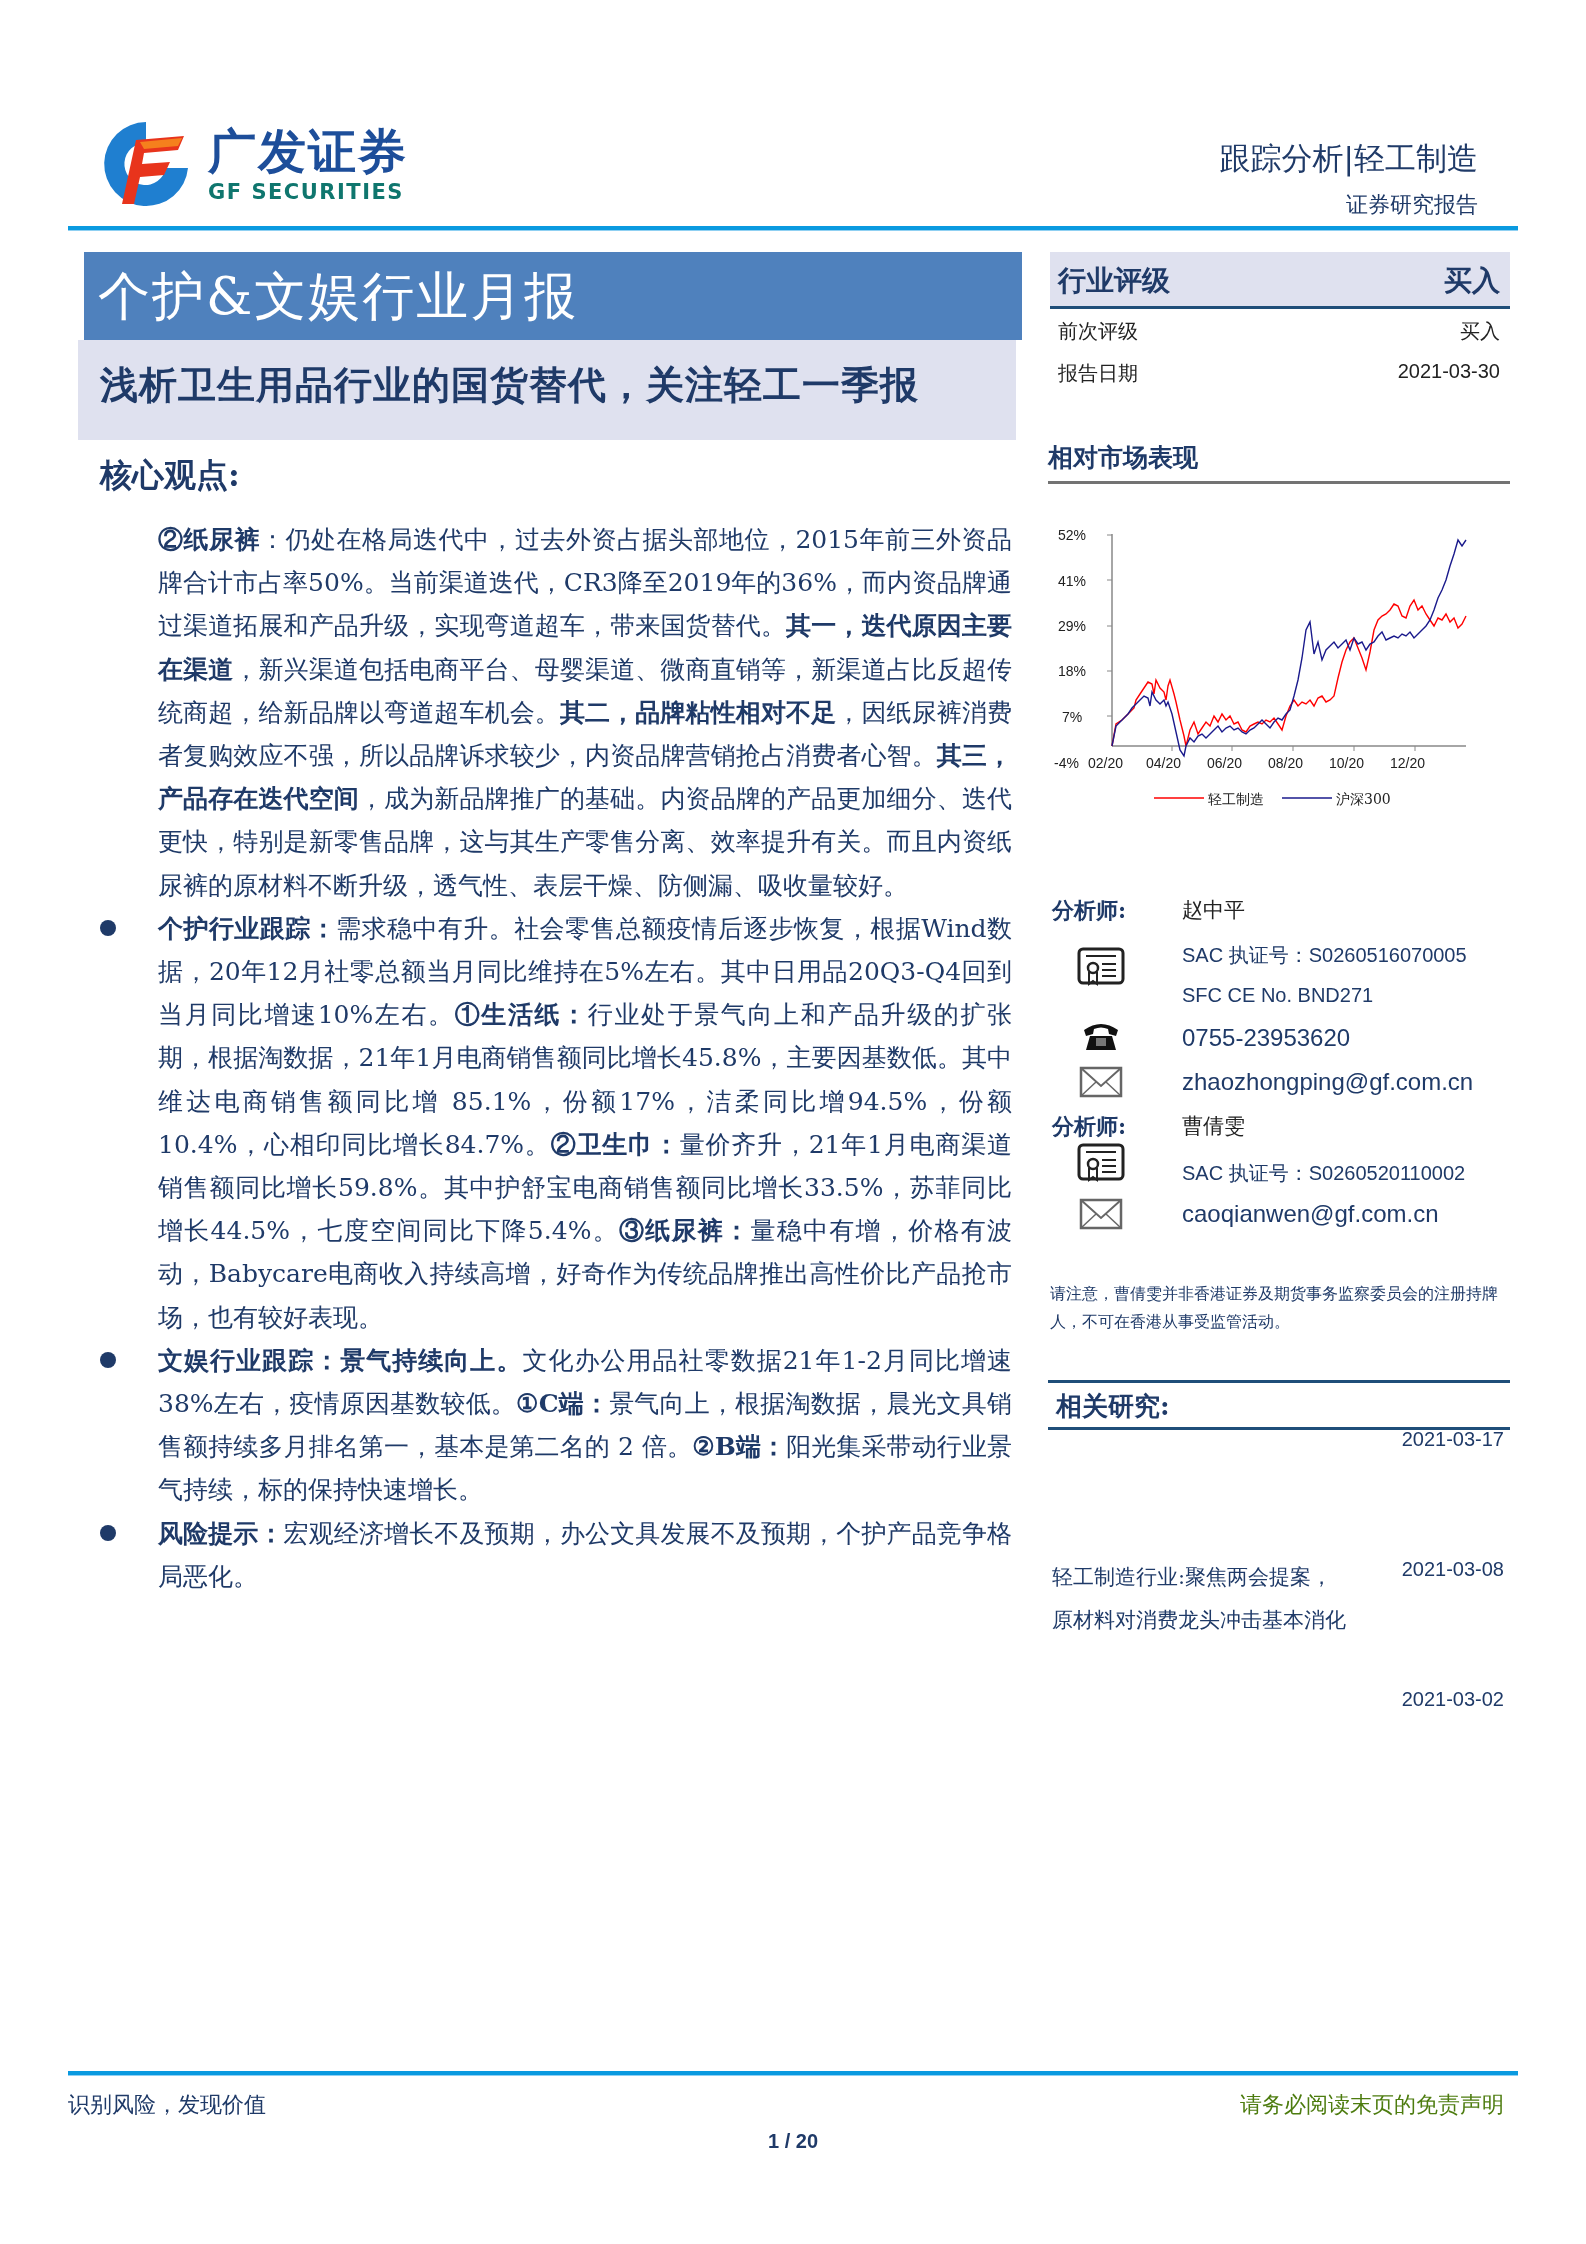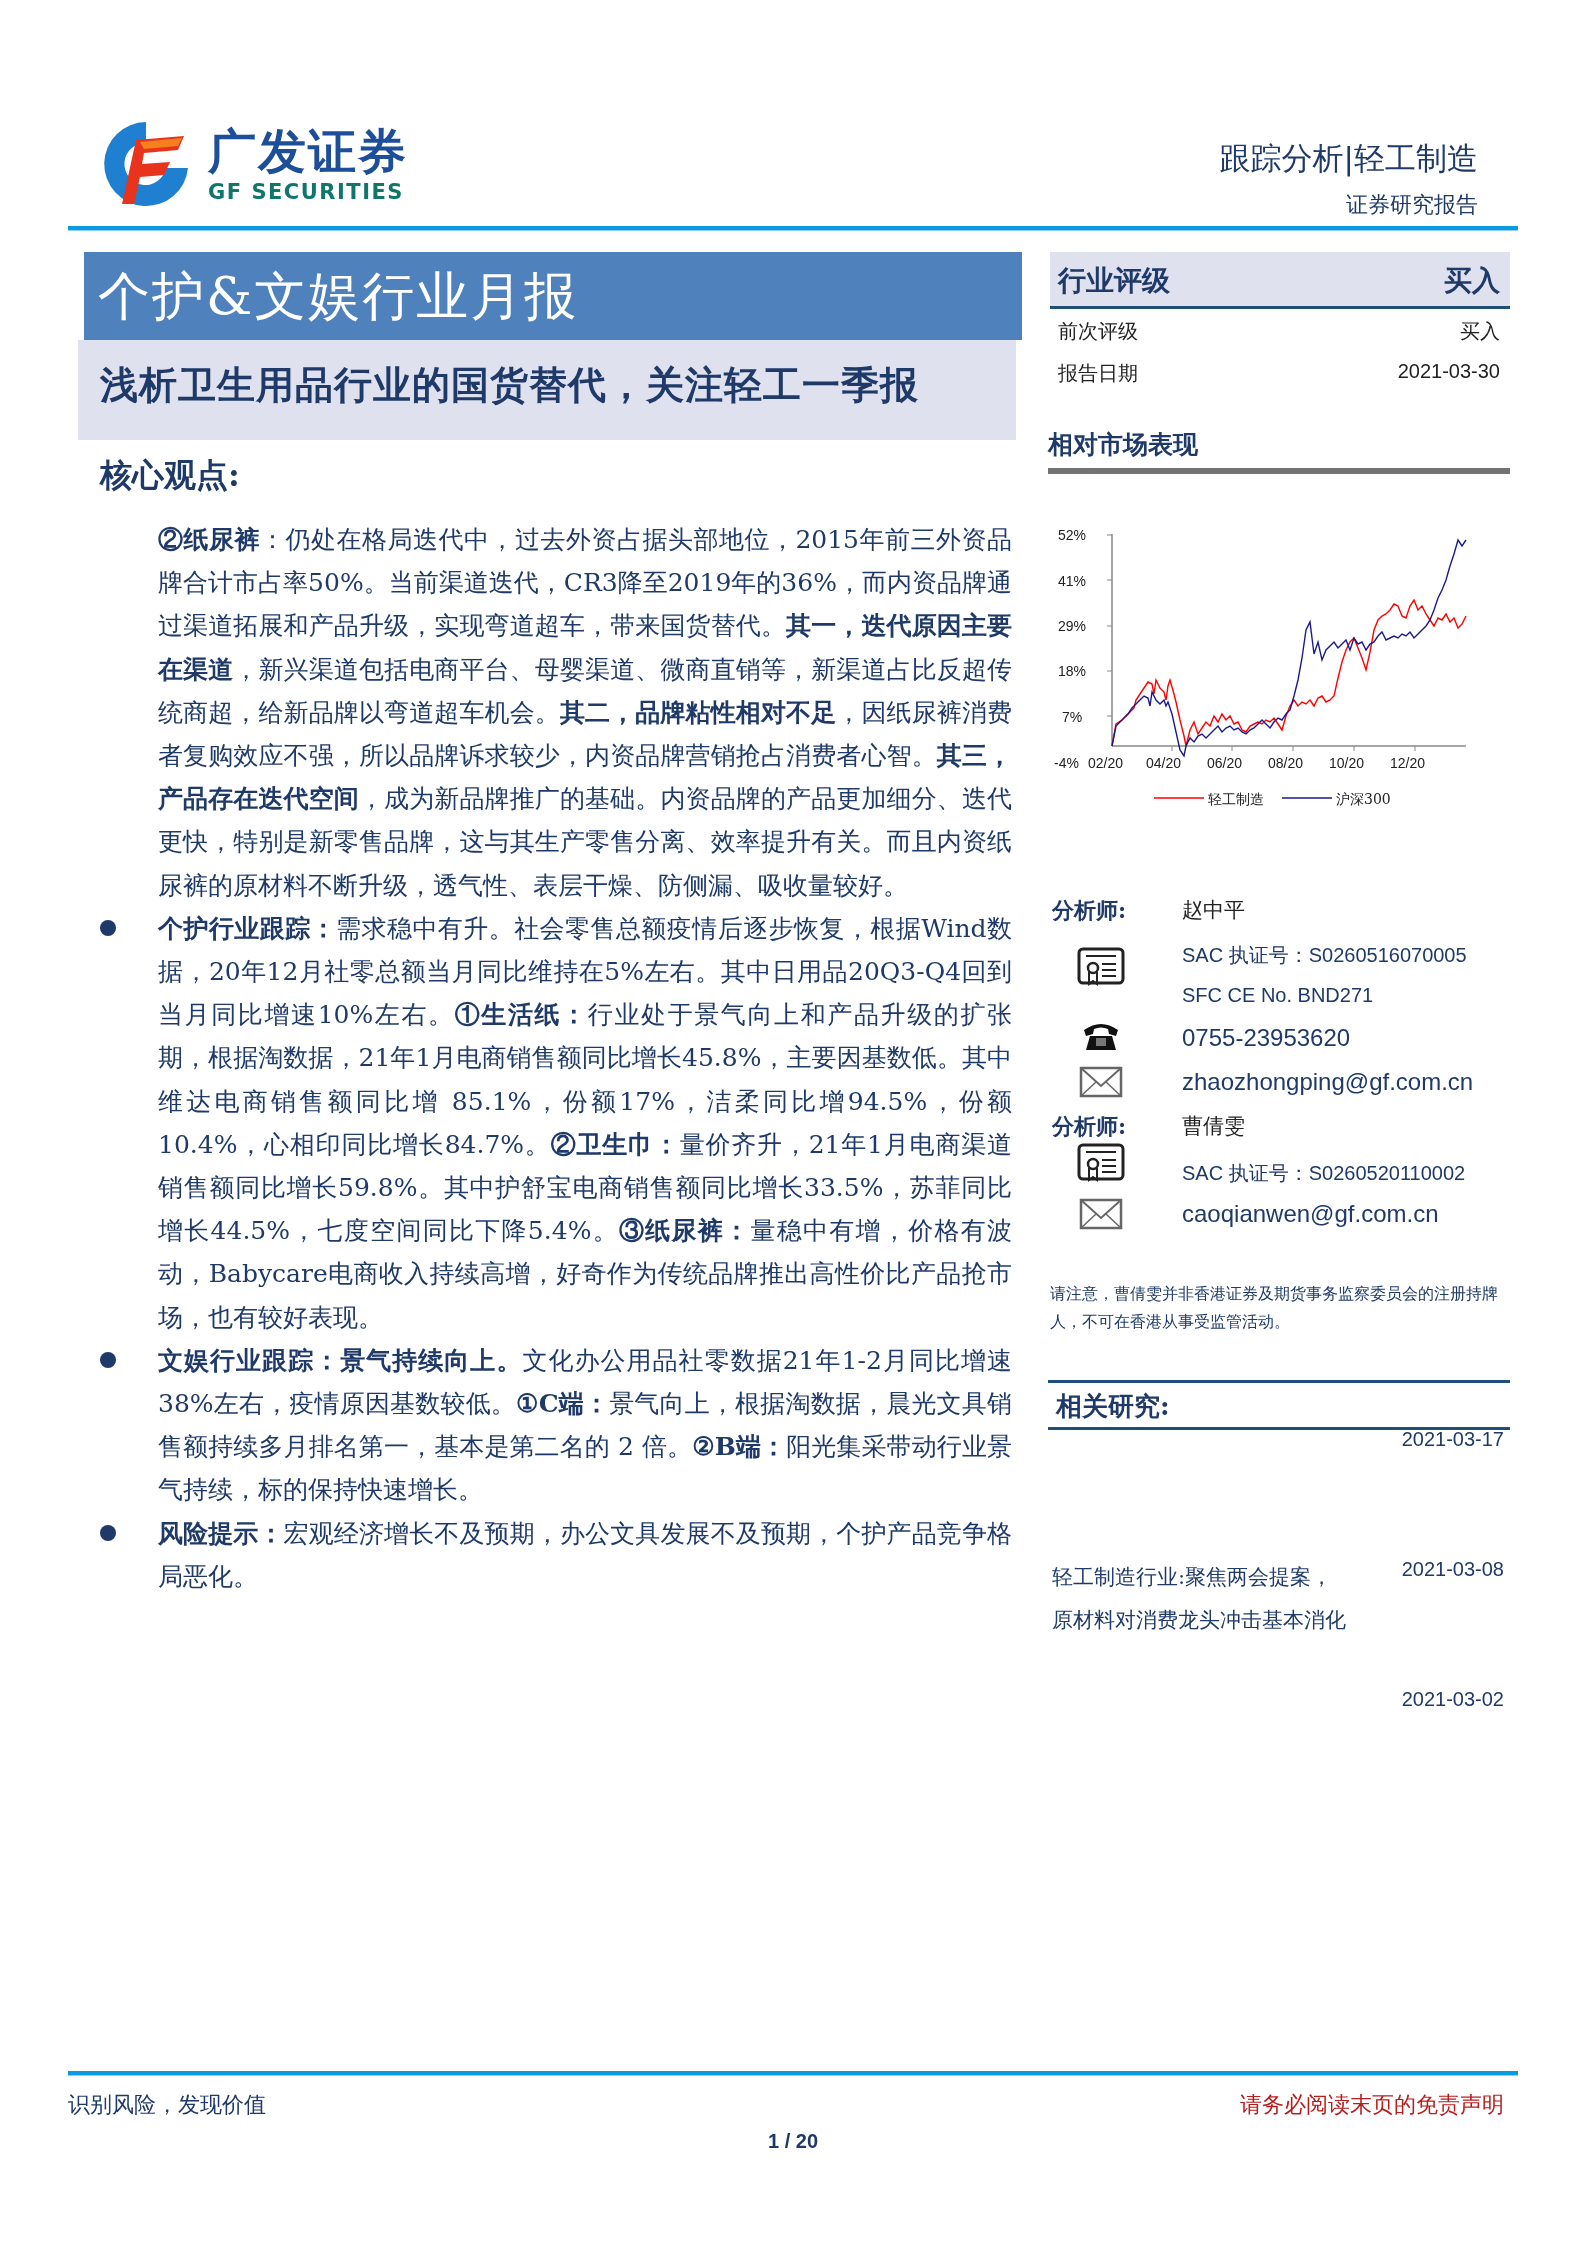--- a/index.html
+++ b/index.html
@@ -24,21 +24,21 @@
 
   
   #rating-head { left:1050px; top:252px; width:460px; height:54px; background:#dfe1ef; border-bottom:3px solid #1f4e79; }
   #rating-head .l { position:absolute; left:8px; top:10px; font-size:28px; font-weight:bold; color:#1f3a68; }
   #rating-head .r { position:absolute; right:10px; top:10px; font-size:28px; font-weight:bold; color:#1f3a68; }
   .rating-row { left:1050px; width:460px; height:40px; font-size:20px; color:#222; }
   .rating-row .l { position:absolute; left:8px; top:6px; }
   .rating-row .r { position:absolute; right:10px; top:6px; }
   .rating-row .r.num { font-family:"Liberation Sans",sans-serif; font-size:20px; }
 
-  #perf-title { left:1048px; top:424px; width:462px; height:44px; border-bottom:6px solid #737373; }
+  #perf-title { left:1048px; top:437px; width:462px; height:44px; border-bottom:3px solid #737373; }
   #perf-title span { position:absolute; left:0; top:4px; font-size:25px; font-weight:bold; color:#1f3a68; }
 
   
   #chart { left:1050px; top:510px; width:470px; height:320px; }
 
   
   .an-label { left:1052px; font-size:22px; font-weight:bold; color:#1f3a68; }
   .an-name { left:1182px; font-size:21px; color:#222; }
   .an-line { left:1182px; font-family:"Liberation Sans",sans-serif; font-size:20px; color:#1f3a68; }
   .an-line.big { font-size:24px; }
@@ -55,21 +55,21 @@
   
   #core-title { left:100px; top:454px; font-size:32px; font-weight:bold; color:#1f3a68; }
   #core-body { left:100px; top:518px; width:912px; }
   .para { position:relative; padding-left:58px; font-size:25px; line-height:43.2px; color:#1f3a68; text-align:justify; }
   .para .bullet { position:absolute; left:0; top:13px; width:16px; height:16px; border-radius:50%; background:#1f3a68; }
   .para b { font-weight:bold; }
 
   
   #ftr-line { left:68px; top:2071px; width:1450px; height:4px; background:#0a9ae0; border-bottom:1px solid #8fd0f2; }
   #ftr-left { left:68px; top:2090px; font-family:"DejaVu Sans",sans-serif; font-size:22px; color:#1f3a68; }
-  #ftr-right { right:82px; top:2090px; font-family:"DejaVu Sans",sans-serif; font-size:22px; color:#b91c1c; }
+  #ftr-right { right:82px; top:2090px; font-family:"DejaVu Sans",sans-serif; font-size:22px; color:#4d7c0f; }
   #ftr-page { left:0; width:1586px; top:2130px; text-align:center; font-family:"Liberation Sans",sans-serif; font-weight:bold; font-size:20px; color:#1f3a68; }
 </style>
 </head>
 <body>
 
 <div id="logo" class="abs">
   <svg class="mark" viewBox="0 0 92 92">
     <path d="M46 4 A42 42 0 1 0 88 50 L66 50 A21 21 0 1 1 46 25 Z" fill="#1f7fd0"></path>
     <path d="M36 22 L84 18 L78 32 L44 35 L42 46 L70 44 L64 57 L40 59 L34 86 L22 86 Z" fill="#e8341c"></path>
     <path d="M40 24 L82 20 L78 28 L44 31 Z" fill="#f7931e" opacity="0.8"></path>

